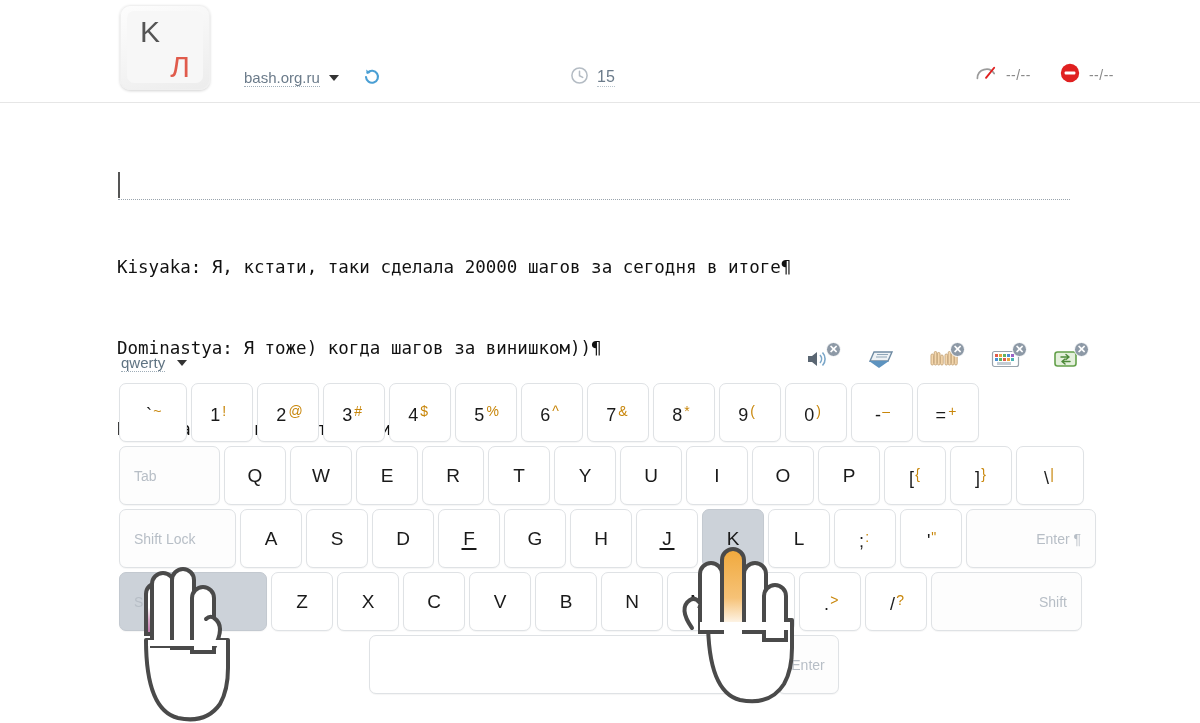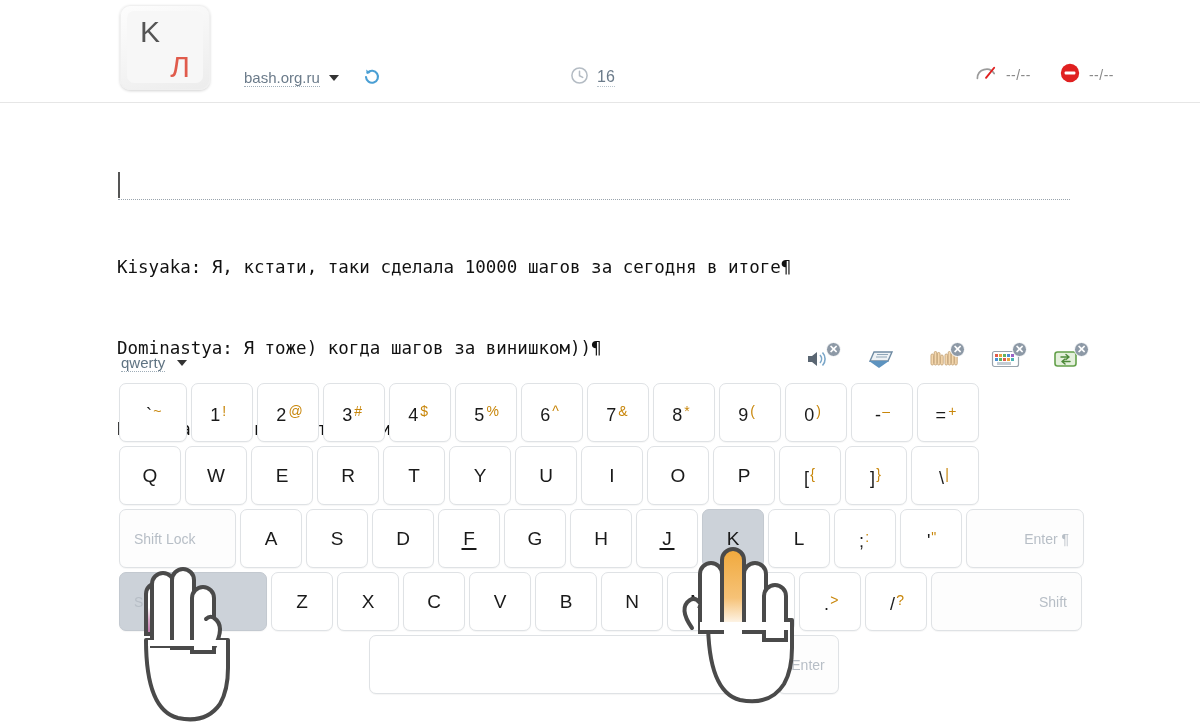--- a/index.html
+++ b/index.html
@@ -189,21 +189,21 @@
     </span>
   </div>
 
   <div id="timer-wrap">
     <span>
       <svg width="19" height="19" viewBox="0 0 20 20">
         <circle cx="10" cy="10" r="8" fill="none" stroke="#b4bcc4" stroke-width="1.6"></circle>
         <path d="M10 5.6 V10.2 L13.4 12" fill="none" stroke="#b4bcc4" stroke-width="1.6" stroke-linecap="round"></path>
       </svg>
     </span>
-    <span id="timer-value">16</span>
+    <span id="timer-value">15</span>
   </div>
 
   <div id="stats-wrap">
     <div class="stat">
       <span>
         <svg width="23" height="20" viewBox="0 0 24 20">
           <path d="M2.5 15.5 A9.5 9.5 0 0 1 20 10.5" fill="none" stroke="#9b9b9b" stroke-width="1.8" stroke-linecap="round"></path>
           <path d="M11.5 15 L20 4.5" stroke="#e02020" stroke-width="2" stroke-linecap="round"></path>
         </svg>
       </span>
@@ -218,21 +218,21 @@
       </span>
       <span class="stat-val">--/--</span>
     </div>
   </div>
 </div>
 
 <div id="typing-area">
   <div id="caret-line"></div>
   <div id="text-rule"></div>
   <div id="text-lines">
-    <div>Kisyaka: Я, кстати, таки сделала 10000 шагов за сегодня в итоге¶</div>
+    <div>Kisyaka: Я, кстати, таки сделала 20000 шагов за сегодня в итоге¶</div>
     <div>Dominastya: Я тоже) когда шагов за винишком))¶</div>
     <div>Kisyaka: О, спорт! ты — жизнь!¶</div>
   </div>
 </div>
 
 <div id="kb-panel">
 
   <div id="layout-wrap">
     <span id="layout-name">qwerty</span>
     <span class="caret-down"></span>
@@ -352,20 +352,21 @@
         <div class="key dual" style="width: 62px;">
           <span class="lo">-</span>
           <span class="hi">–</span>
         </div>
         <div class="key dual" style="width: 62px;">
           <span class="lo">=</span>
           <span class="hi">+</span>
         </div>
       </div>
       <div class="krow">
+        <div class="key special" style="width: 101px;">Tab</div>
         <div class="key" style="width: 62px;">
           <span>Q</span>
         </div>
         <div class="key" style="width: 62px;">
           <span>W</span>
         </div>
         <div class="key" style="width: 62px;">
           <span>E</span>
         </div>
         <div class="key" style="width: 62px;">
@@ -434,21 +435,21 @@
           <span>L</span>
         </div>
         <div class="key dual" style="width: 62px;">
           <span class="lo">;</span>
           <span class="hi">:</span>
         </div>
         <div class="key dual" style="width: 62px;">
           <span class="lo">'</span>
           <span class="hi">"</span>
         </div>
-        <div class="key special right" style="width: 118px;">Enter ¶</div>
+        <div class="key special right" style="width: 130px;">Enter ¶</div>
       </div>
       <div class="krow">
         <div class="key active special" style="width: 148px;">Shift</div>
         <div class="key" style="width: 62px;">
           <span>Z</span>
         </div>
         <div class="key" style="width: 62px;">
           <span>X</span>
         </div>
         <div class="key" style="width: 62px;">

